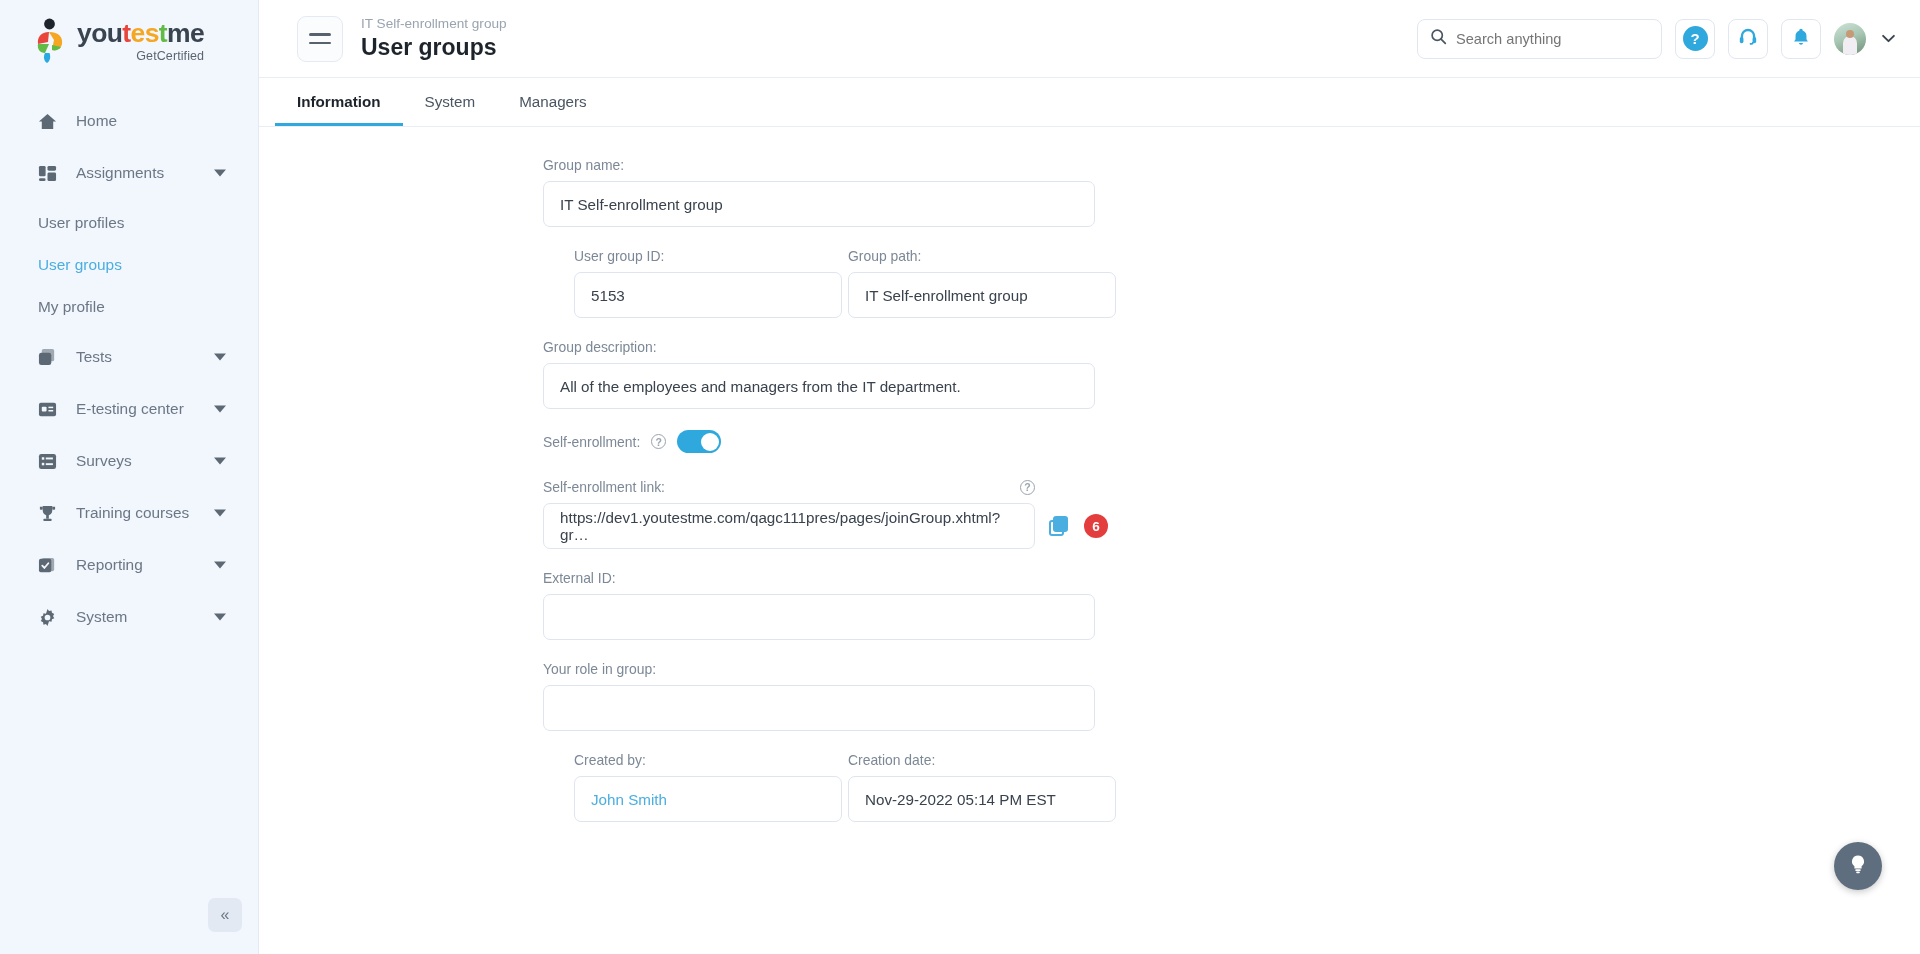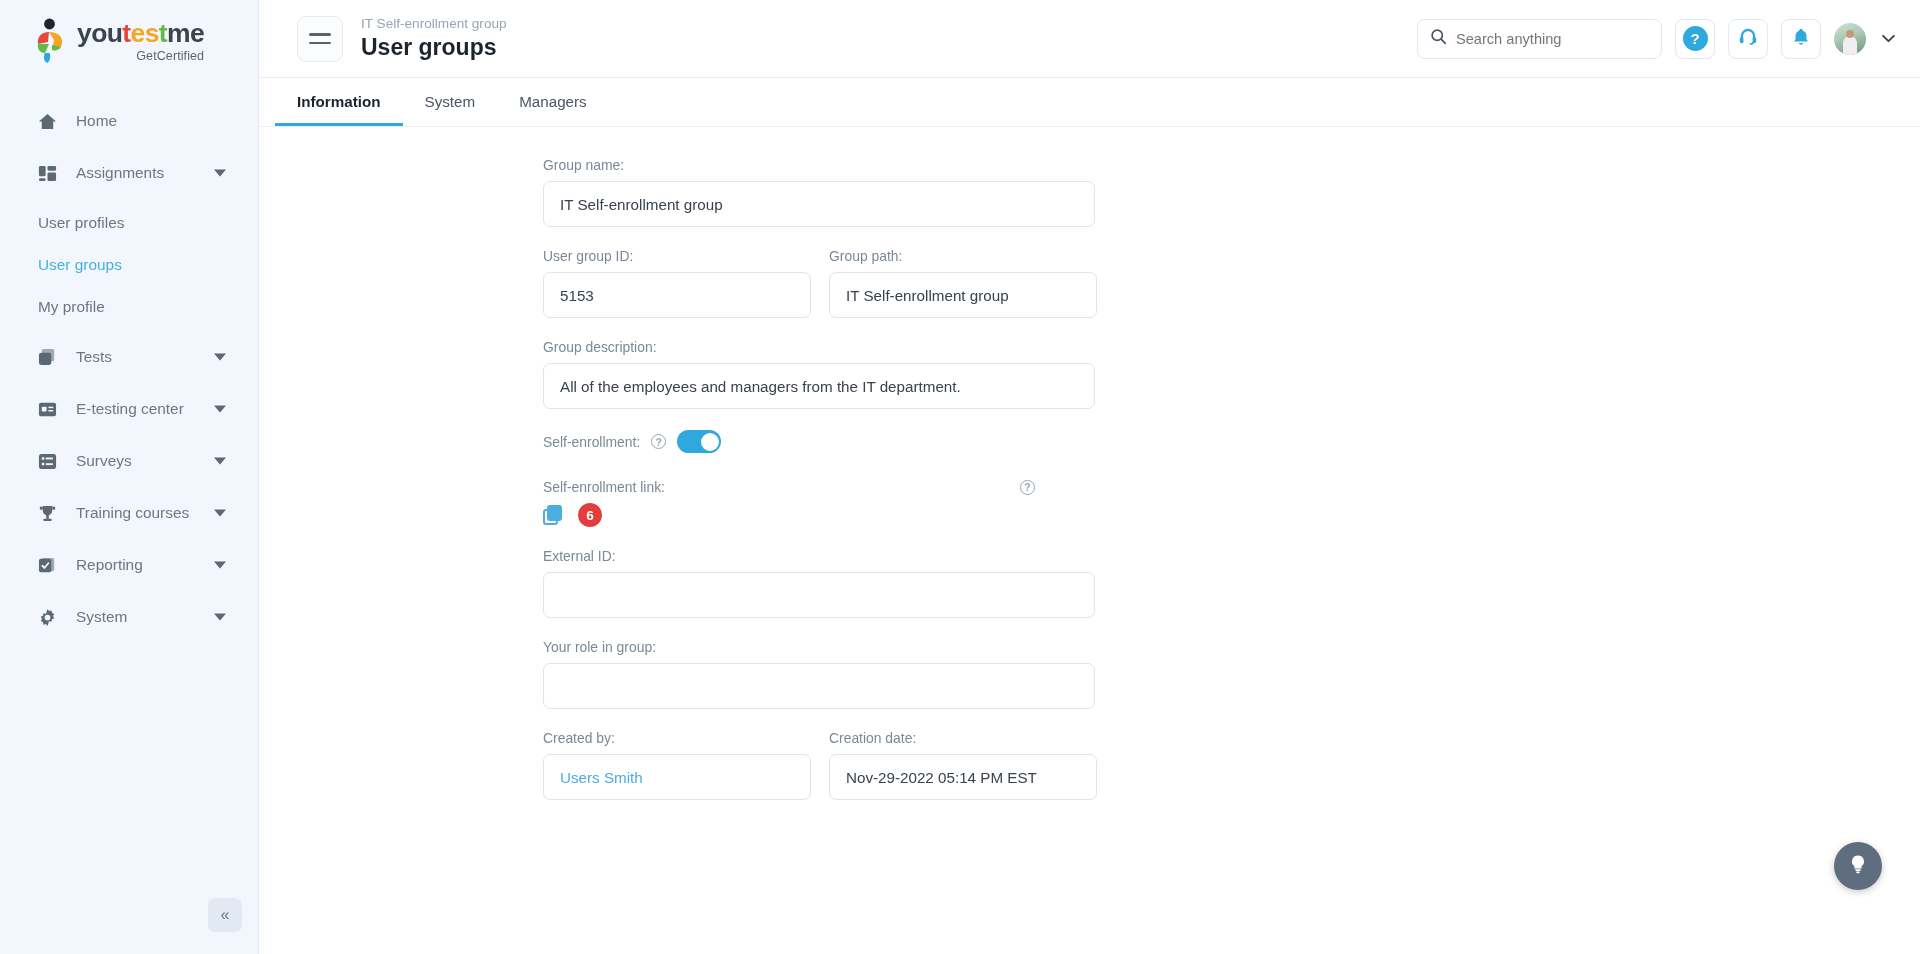--- a/index.html
+++ b/index.html
@@ -128,21 +128,21 @@
 
   
   .content { padding: 30px 0 0 284px; flex: 1; overflow: hidden; position: relative; }
   .fld-label { font-size: 13.9px; color: #7c8896; margin-bottom: 8px; }
   .inp {
     border: 1px solid #dfe5ee; border-radius: 7px; background: #fff;
     height: 46px; display: flex; align-items: center; padding: 0 16px;
     font-size: 15.2px; color: #39424d;
   }
   .inp.lnk { color: #4aaee0; }
-  .row { display: flex; gap: 18px; }
+  .row { display: flex; gap: 6px; margin-left: 31px; }
   .w552 { width: 552px; }
   .w268 { width: 268px; }
   .grp { margin-bottom: 21px; }
   .toggle-row { display: flex; align-items: center; gap: 11px; margin: 6px 0 26px; }
   .toggle-lbl { font-size: 13.9px; color: #7c8896; }
   .qmark {
     width: 15px; height: 15px; border-radius: 50%; border: 1.4px solid #9aa4b0;
     color: #9aa4b0; font-size: 10.5px; display: flex; align-items: center;
     justify-content: center; cursor: pointer; font-weight: 700;
   }
@@ -406,20 +406,21 @@
             <span class="knob"></span>
           </span>
       </div>
 
       <div class="grp">
         <div class="lbl-with-help">
           <span class="fld-label" style="margin-bottom:0">Self-enrollment link:</span>
           <span class="qmark">?</span>
         </div>
         <div class="link-row" style="margin-top:8px">
+          <div class="inp" style="width:492px">https://dev1.youtestme.com/qagc111pres/pages/joinGroup.xhtml?gr…</div>
           <span class="copy-ico">
               <i class="b"></i>
               <i class="f"></i>
             </span>
           <span class="badge">6</span>
         </div>
       </div>
 
       <div class="grp">
         <div class="fld-label">External ID:</div>
@@ -427,21 +428,21 @@
       </div>
 
       <div class="grp">
         <div class="fld-label">Your role in group:</div>
         <div class="inp w552"></div>
       </div>
 
       <div class="row grp">
         <div>
           <div class="fld-label">Created by:</div>
-          <div class="inp w268 lnk">Users Smith</div>
+          <div class="inp w268 lnk">John Smith</div>
         </div>
         <div>
           <div class="fld-label">Creation date:</div>
           <div class="inp w268">Nov-29-2022 05:14 PM EST</div>
         </div>
       </div>
 
       <div class="fab">
         <span>
           <svg width="22" height="22" viewBox="0 0 22 22" fill="#ffffff">

